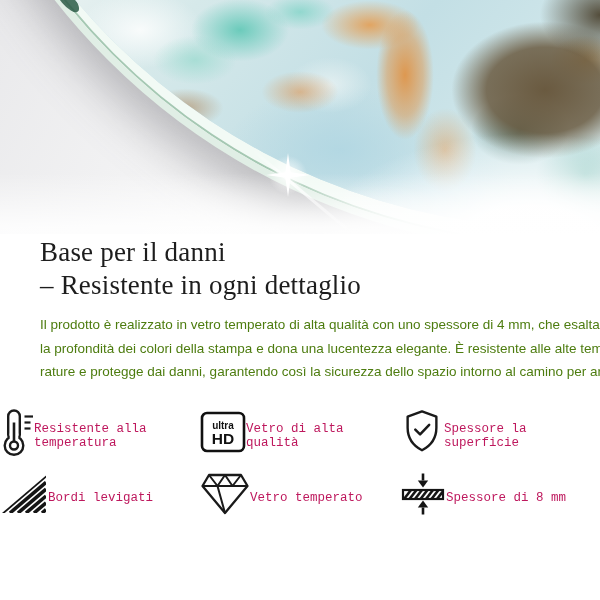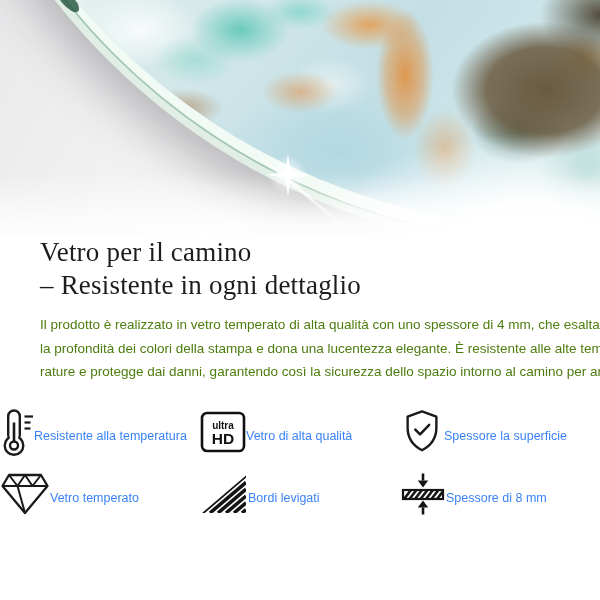--- a/index.html
+++ b/index.html
@@ -54,41 +54,41 @@
   .content{padding:2px 40px 0 40px;}
   .title{font-family:"Liberation Serif","DejaVu Serif",serif;font-size:27px;line-height:33px;
          color:#1d1d1d;letter-spacing:.2px;}
   .desc{margin-top:11px;font-size:13.5px;line-height:23.5px;color:#4d7c0f;}
   .desc div{white-space:nowrap;}
 
   
   .features{display:grid;grid-template-columns:200px 200px 200px;row-gap:14px;margin-top:24px;}
   .feature{display:flex;align-items:center;}
   .icon-box{height:48px;display:flex;align-items:center;justify-content:center;}
-  .feature-label{margin-top:8px;font-size:12.5px;color:#3b82f6;}
+  .feature-label{margin-top:8px;font-size:12.5px;color:#be185d;font-family:Liberation Mono, monospace;}
   svg{display:block;}
   svg text{font-family:"Liberation Sans",sans-serif;}
 </style>
 </head>
 <body>
 
 <div class="page">
 
   <div class="hero">
     <div class="disc-edge"></div>
     <div class="edge-dark"></div>
     <div class="fluid-art"></div>
     <div class="hero-fade"></div>
     <div class="sparkle-ray"></div>
     <div class="sparkle"></div>
   </div>
 
   <div class="content">
     <div class="title">
-      <div>Vetro per il camino</div>
+      <div>Base per il danni</div>
       <div>– Resistente in ogni dettaglio</div>
     </div>
     <div class="desc">
       <div>Il prodotto è realizzato in vetro temperato di alta qualità con uno spessore di 4 mm, che esalta</div>
       <div>la profondità dei colori della stampa e dona una lucentezza elegante. È resistente alle alte tempe-</div>
       <div>rature e protegge dai danni, garantendo così la sicurezza dello spazio intorno al camino per anni.</div>
     </div>
   </div>
 
   <div class="features">
@@ -125,47 +125,47 @@
         <svg width="44" height="46" viewBox="0 0 44 48" fill="none" stroke="#1a1a1a">
           <path d="M22 2.5 L37 8 V19.5 C37 30.5 30.5 38.6 22 43 C13.5 38.6 7 30.5 7 19.5 V8 Z" fill="#fff" stroke-width="2.5" stroke-linejoin="round"></path>
           <path d="M15 21.5 L20 26.5 L29.5 16.5" stroke-width="2.6" stroke-linecap="round" stroke-linejoin="round"></path>
         </svg>
       </div>
       <div class="feature-label">Spessore la superficie</div>
     </div>
 
     <div class="feature">
       <div class="icon-box">
-        <svg width="50" height="44" viewBox="0 0 50 44" fill="none" stroke="#1a1a1a">
-          <path d="M9 3 H41 L47.5 14 L25 41 L2.5 14 Z" fill="#fff" stroke-width="2.3" stroke-linejoin="round"></path>
-          <path d="M2.5 14 H47.5 M9 3 L17.5 14 M25 3 L17.5 14 M25 3 L32.5 14 M41 3 L32.5 14 M17.5 14 L25 41" stroke-width="2"></path>
-        </svg>
-      </div>
-      <div class="feature-label">Vetro temperato</div>
-    </div>
-
-    <div class="feature">
-      <div class="icon-box">
         <svg width="48" height="42" viewBox="0 0 48 42">
           <defs>
               <clipPath id="triClip">
                 <path d="M2 40 L46 2.5 L46 40 Z"></path>
               </clipPath>
             </defs>
           <g clip-path="url(#triClip)" stroke="#151515" stroke-width="3.6">
             <line x1="2" y1="40" x2="46" y2="2.5"></line>
             <line x1="10" y1="40" x2="46" y2="9.3"></line>
             <line x1="18" y1="40" x2="46" y2="16.1"></line>
             <line x1="26" y1="40" x2="46" y2="23"></line>
             <line x1="34" y1="40" x2="46" y2="29.8"></line>
             <line x1="42" y1="40" x2="46" y2="36.6"></line>
           </g>
         </svg>
       </div>
       <div class="feature-label">Bordi levigati</div>
+    </div>
+
+    <div class="feature">
+      <div class="icon-box">
+        <svg width="50" height="44" viewBox="0 0 50 44" fill="none" stroke="#1a1a1a">
+          <path d="M9 3 H41 L47.5 14 L25 41 L2.5 14 Z" fill="#fff" stroke-width="2.3" stroke-linejoin="round"></path>
+          <path d="M2.5 14 H47.5 M9 3 L17.5 14 M25 3 L17.5 14 M25 3 L32.5 14 M41 3 L32.5 14 M17.5 14 L25 41" stroke-width="2"></path>
+        </svg>
+      </div>
+      <div class="feature-label">Vetro temperato</div>
     </div>
 
     <div class="feature">
       <div class="icon-box">
         <svg width="46" height="46" viewBox="0 0 46 46">
           <defs>
               <clipPath id="barClip">
                 <rect x="4" y="19.8" width="38" height="7.4"></rect>
               </clipPath>
             </defs>

